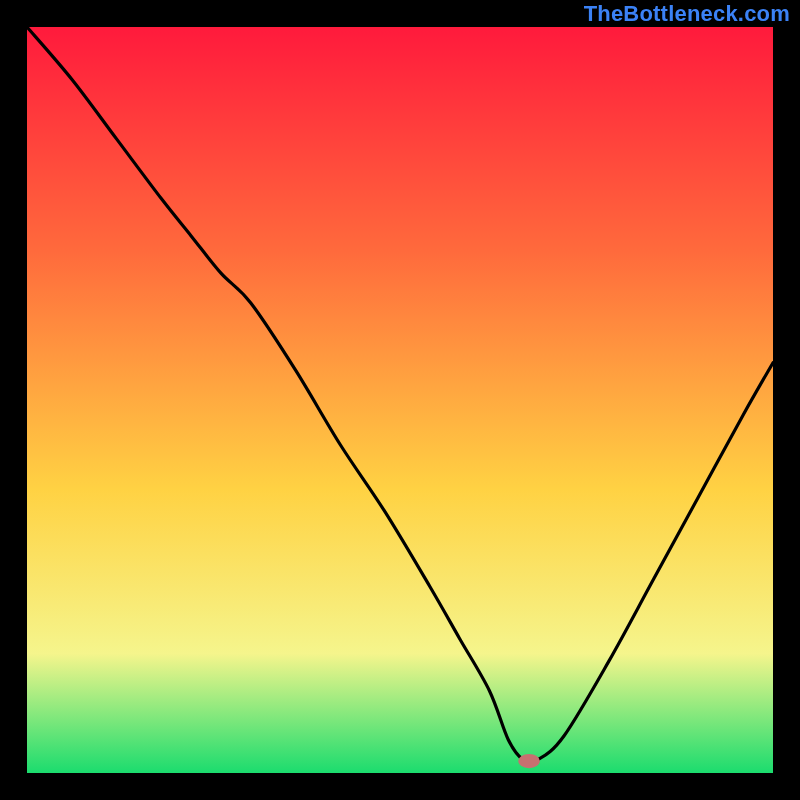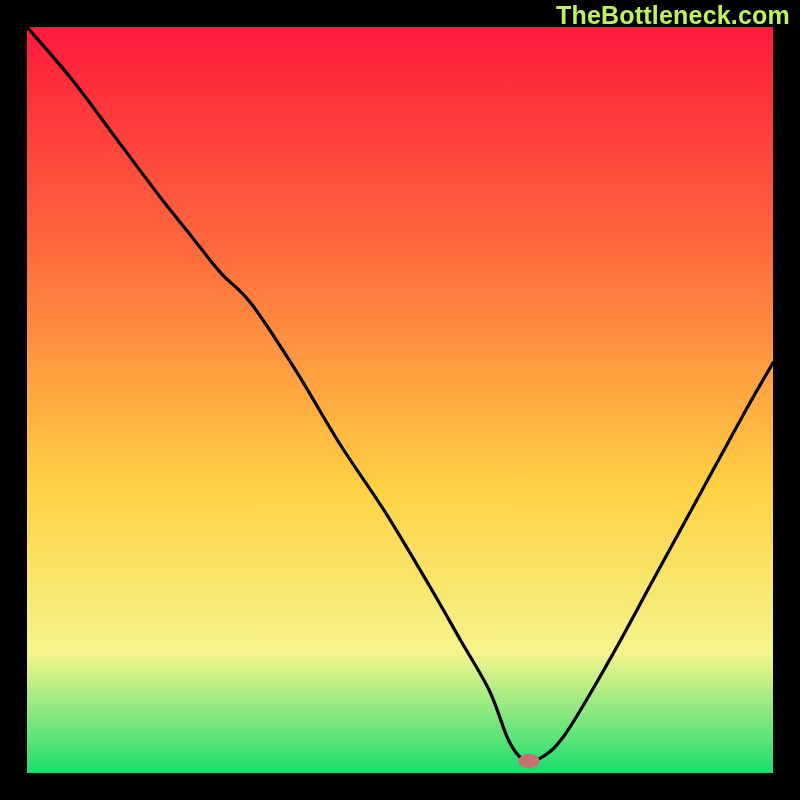--- a/index.html
+++ b/index.html
@@ -19,23 +19,23 @@
   svg {
     position: absolute;
     left: 0;
     top: 0;
   }
   .watermark {
     position: absolute;
     top: 1px;
     right: 10px;
     font-family: Arial, Helvetica, sans-serif;
-    font-size: 25px;
+    font-size: 22px;
     font-weight: 600;
-    color: #bef264;
+    color: #3b82f6;
     letter-spacing: 0.2px;
     user-select: none;
     text-align: right;
   }
 </style>
 </head>
 <body>
 <div class="stage">
 
 <svg width="800" height="800" viewBox="0 0 800 800">

